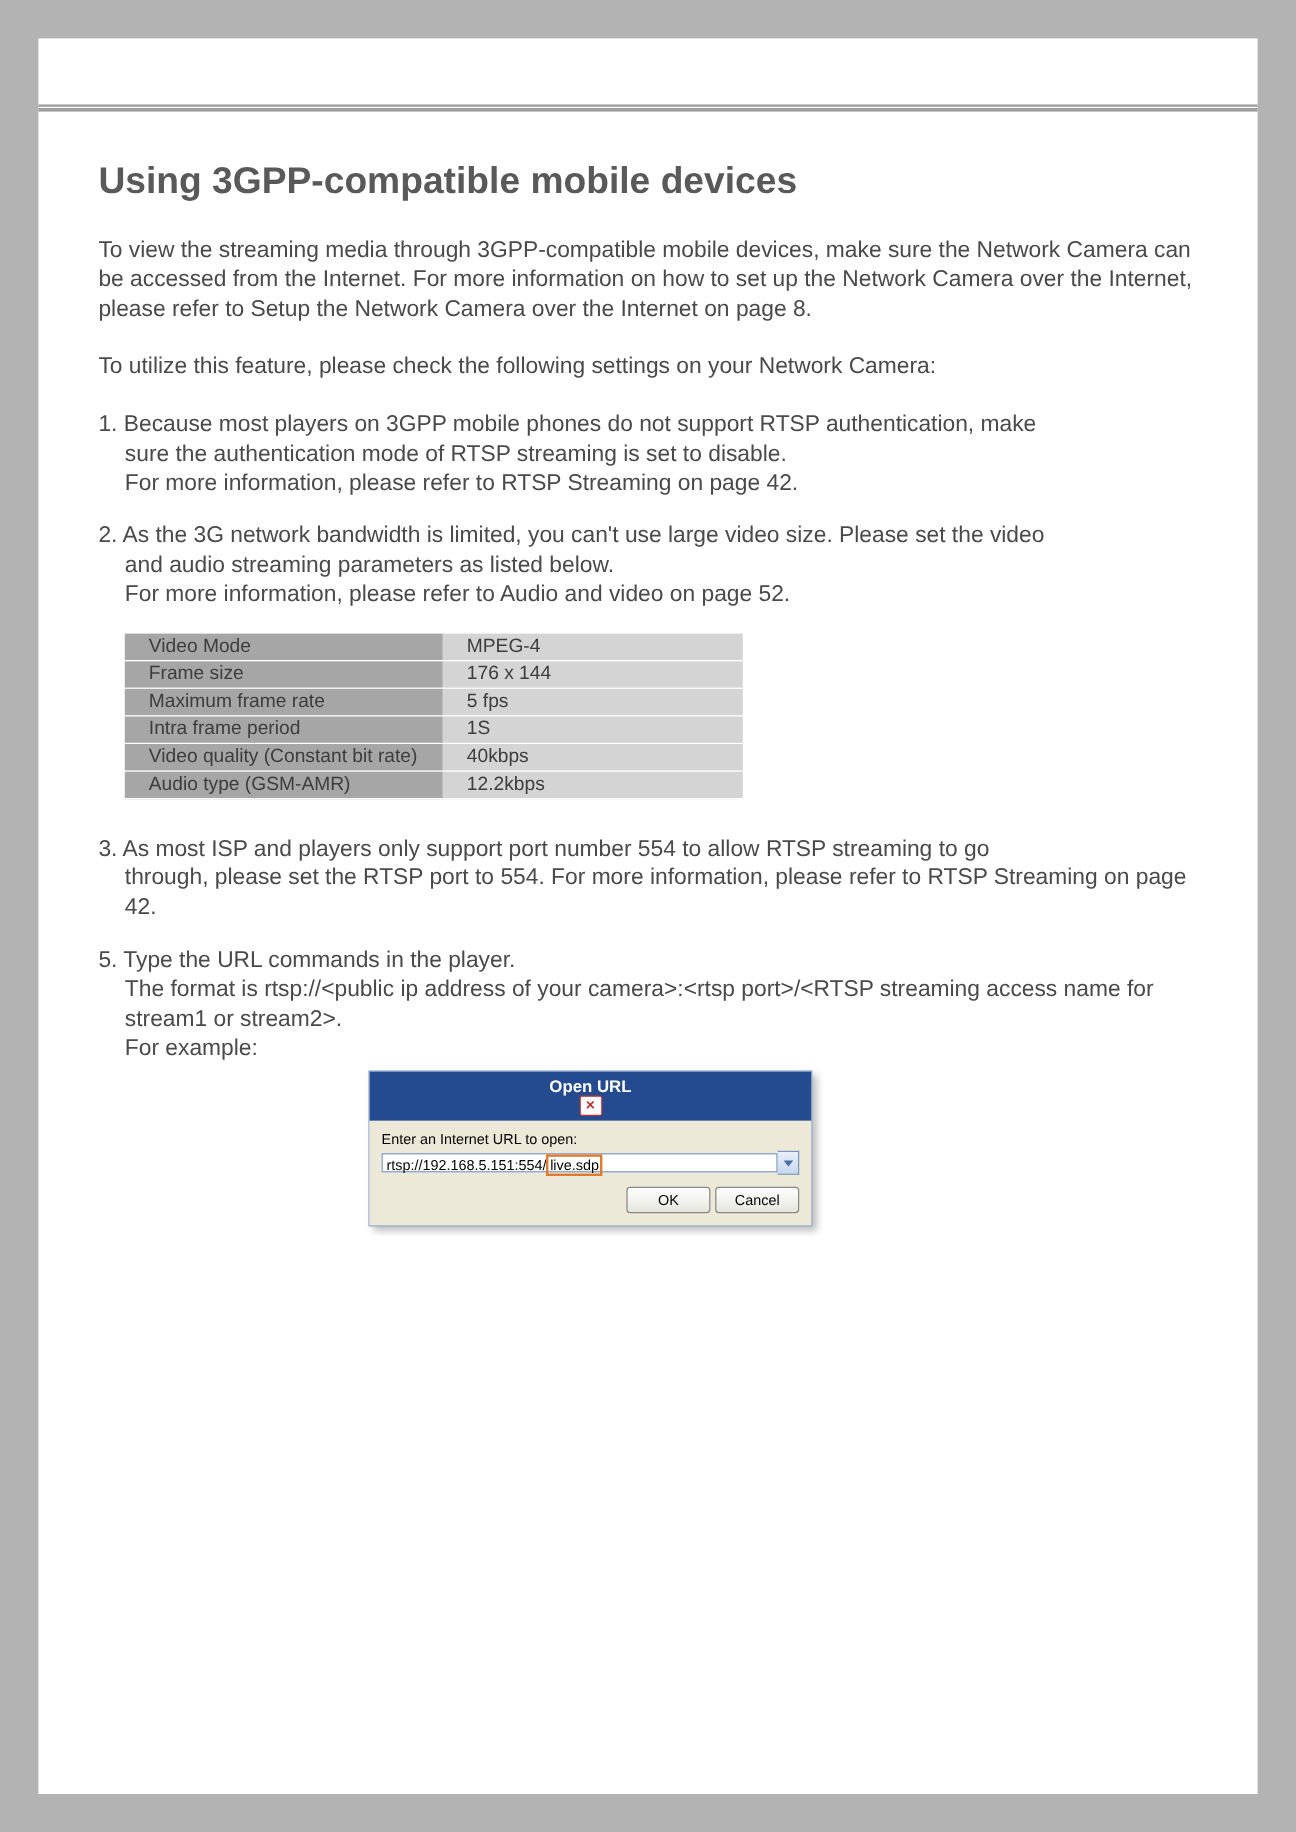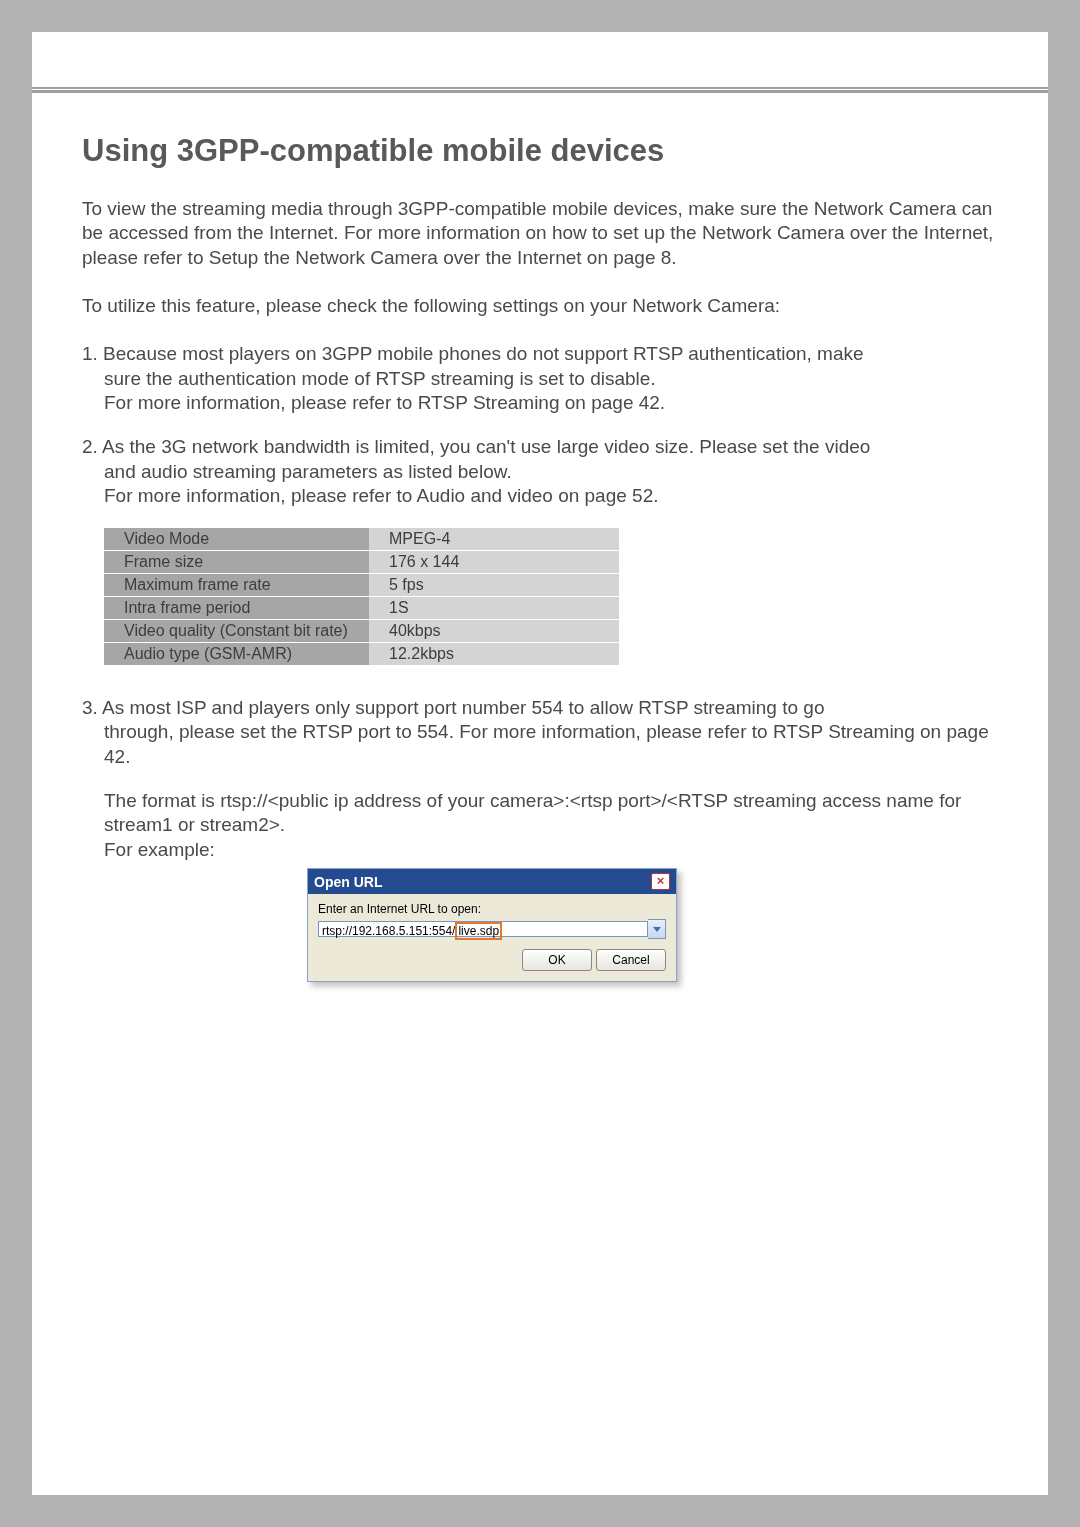--- a/index.html
+++ b/index.html
@@ -88,20 +88,21 @@
   }
   .dialog-title {
     background: #244a8f;
     color: #fff;
     font-weight: bold;
     font-size: 14px;
     padding: 4px 6px;
     display: flex;
     justify-content: space-between;
     align-items: center;
+    flex-direction: column;
   }
   .close-box {
     width: 19px; height: 17px;
     background: #fff;
     border: 1px solid #c03030;
     color: #c03030;
     font-size: 13px;
     line-height: 13px;
     text-align: center;
     font-weight: bold;
@@ -231,20 +232,21 @@
     </tbody>
       </table>
 
     <div class="list-item">
       <span>3. As most ISP and players only support port number 554 to allow RTSP streaming to go</span>
       <span class="indent">through, please set the RTSP port to 554. For more information, please refer to RTSP Streaming on page 42.</span>
     </div>
 
 
     <div class="list-item" style="margin-bottom:6px;">
+      <span>5. Type the URL commands in the player.</span>
       <span class="indent">The format is rtsp://&lt;public ip address of your camera&gt;:&lt;rtsp port&gt;/&lt;RTSP streaming access name for stream1 or stream2&gt;.</span>
       <span class="indent">For example:</span>
     </div>
 
     <div class="dialog-wrap">
       <div class="dialog-title">
         <span>Open URL</span>
         <span class="close-box">×</span>
       </div>
       <div class="dialog-body">

